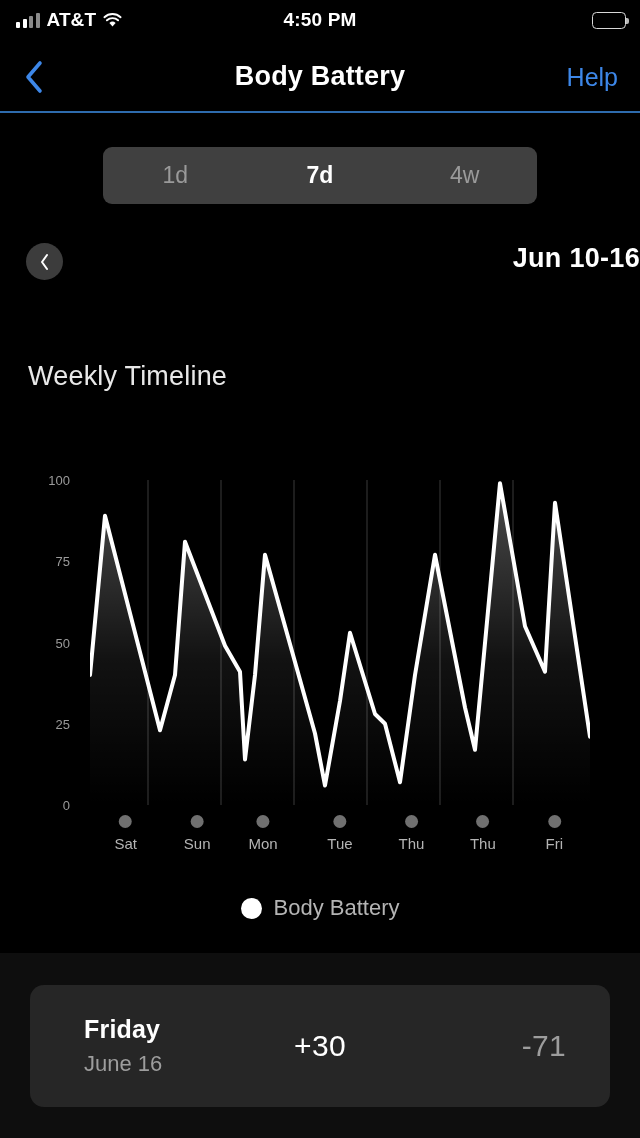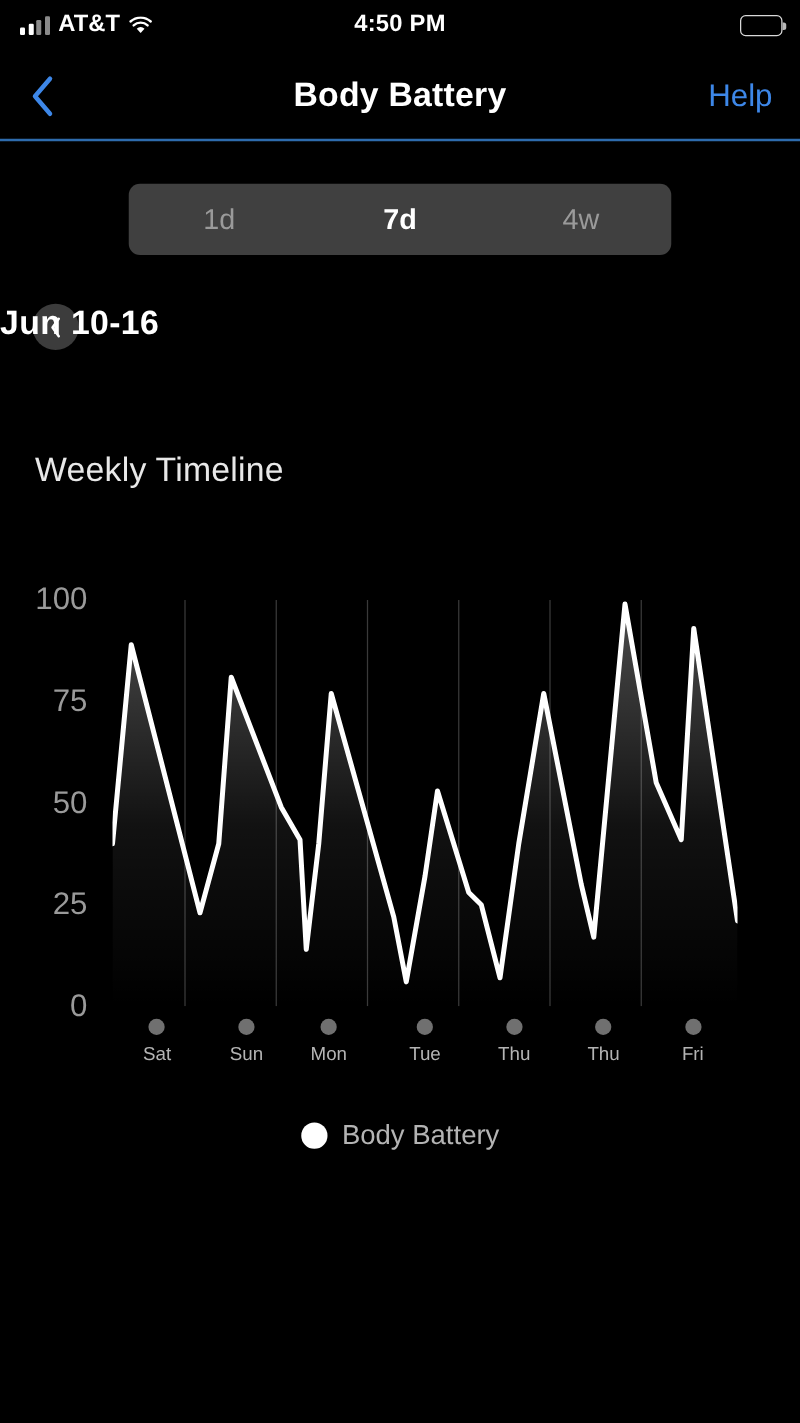--- a/index.html
+++ b/index.html
@@ -70,36 +70,36 @@
   .seg-item.active { color:#fff; font-weight:700; }
 
   
   .datebar { position:absolute; top:243px; left:0; width:640px; height:46px; }
   .date-prev {
     position:absolute; left:26px; top:0; width:37px; height:37px;
     background:#3c3c3c; border-radius:50%;
     display:flex; align-items:center; justify-content:center; cursor:pointer;
   }
   .date-label {
-    position:absolute; left:0; width:640px; text-align:left;
+    position:absolute; left:0; width:640px; text-align:right;
     font-size:27px; font-weight:600; color:#fff; letter-spacing:0.3px;
   }
 
   
   .sec-title {
     position:absolute; top:361px; left:28px;
     font-size:27px; color:#e8e8e8; letter-spacing:0.2px;
   }
 
   
   .chart { position:absolute; top:455px; left:0; width:640px; height:400px; }
   .ylabels { position:absolute; left:0; top:0; width:86px; height:345px; }
   .ylab {
     position:absolute; right:16px; transform:translateY(-50%);
-    font-size:25px; color:#9a9a9a; text-align:right;
+    font-size:13px; color:#9a9a9a; text-align:right;
   }
   .plot { position:absolute; left:90px; top:25px; width:500px; height:325px; }
   .plot svg { display:block; width:500px; height:325px; }
 
   .xaxis { position:absolute; left:90px; top:360px; width:500px; height:60px; }
   .xtick { position:absolute; transform:translateX(-50%); text-align:center; }
   .xdot {
     width:13px; height:13px; border-radius:50%; background:#707070; margin:0 auto 7px;
   }
   .xlab { font-size:15px; color:#b4b4b4; }
@@ -254,14 +254,24 @@
           <div class="xlab">Fri</div>
         </div>
       </div>
   </div>
 
   <div class="legend">
     <span class="legend-dot"></span>
     <span class="legend-text">Body Battery</span>
   </div>
 
+  <div class="bottom">
+    <div class="card">
+      <div class="card-left">
+        <div class="card-day">Friday</div>
+        <div class="card-date">June 16</div>
+      </div>
+      <div class="card-gain">+30</div>
+      <div class="card-drain">-71</div>
+    </div>
+  </div>
 
 </div>
 
 </body></html>

